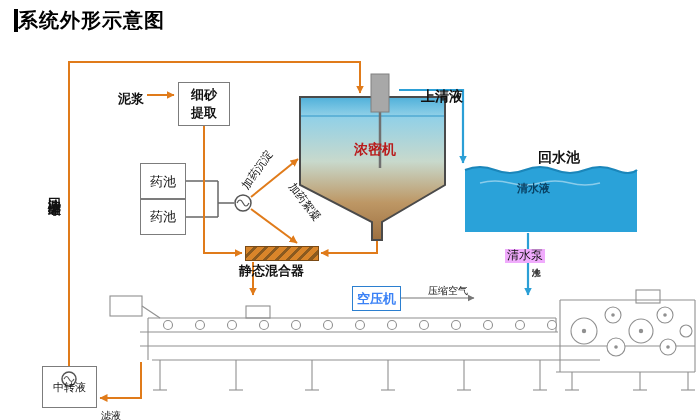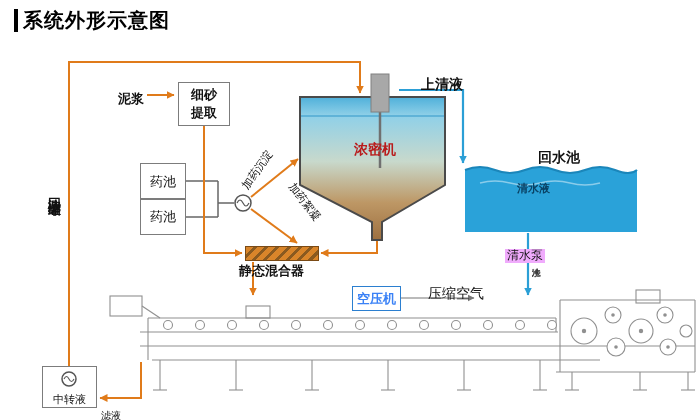--- a/index.html
+++ b/index.html
@@ -6,21 +6,21 @@
   html,body{width:700px;height:420px;background:#fff;overflow:hidden;
     font-family:"DejaVu Sans","Liberation Sans",sans-serif;color:#111}
   .stage{position:absolute;left:0;top:0;width:700px;height:420px}
   svg.layer{position:absolute;left:0;top:0}
   .lbl{position:absolute;white-space:nowrap;line-height:1.15;color:#111}
   .b{font-weight:700}
   .box{position:absolute;border:1.6px solid #7c7c7c;display:flex;align-items:center;
     justify-content:center;flex-direction:column;text-align:center;background:transparent}
   .vert{writing-mode:vertical-rl;text-orientation:upright;letter-spacing:2px}
   .rot{transform-origin:center center;text-align:center}
-  .titlebar{position:absolute;left:14px;top:7px;display:flex;align-items:center;gap:5px}
+  .titlebar{position:absolute;left:14px;top:7px;display:flex;align-items:center;}
   .titlebar .bar{width:4px;height:23px;background:#000}
   .titlebar .txt{font-size:20px;font-weight:800;letter-spacing:1px;color:#000}
   .mixer{position:absolute;left:245px;top:246px;width:74px;height:15px;
     border:1px solid #7a4a15;
     background:repeating-linear-gradient(135deg,#d9852a 0 5px,#8a5a20 5px 8px)}
   .whitebg{background:#f0abfc;padding:0 2px}
 </style>
 </head>
 <body>
 
@@ -182,37 +182,37 @@
   </div>
   <div class="box" style="left:140px;top:198px;width:46px;height:37px;font-size:13px">
     <span>药池</span>
   </div>
 
   <div class="lbl rot" style="left:222px;top:164px;width:72px;font-size:11px;transform:rotate(-55deg)">加药沉淀</div>
   <div class="lbl rot" style="left:268px;top:196px;width:72px;font-size:11px;transform:rotate(52deg)">加药絮凝</div>
 
   <div class="lbl b" style="left:354px;top:141px;font-size:14px;color:#b91c1c">浓密机</div>
 
-  <div class="lbl b" style="left:421px;top:76px;font-size:14px">上清液</div>
+  <div class="lbl b" style="left:421px;top:88px;font-size:14px">上清液</div>
 
   <div class="lbl b" style="left:538px;top:149px;font-size:14px">回水池</div>
   <div class="lbl b" style="left:517px;top:183px;font-size:11px;color:#0a4265">清水液</div>
 
   <div class="mixer"></div>
   <div class="lbl b" style="left:239px;top:264px;font-size:13px">静态混合器</div>
 
   <div class="lbl b vert" style="left:46px;top:187px;font-size:13px">回浓缩罐</div>
 
-  <div class="box" style="left:42px;top:366px;width:55px;height:42px;font-size:11px;justify-content:flex-end;padding-bottom:0">
+  <div class="box" style="left:42px;top:366px;width:55px;height:42px;font-size:11px;justify-content:flex-end;padding-bottom:12px">
     <span>中转液</span>
   </div>
 
   <div class="lbl whitebg" style="left:505px;top:249px;font-size:12px">清水泵</div>
   <div class="lbl vert" style="left:531px;top:261px;font-size:9px;color:#333;letter-spacing:0">冲洗水</div>
 
   <div class="box" style="left:352px;top:286px;width:49px;height:25px;border-color:#2b7fd0;color:#3b82f6;font-size:13px;font-weight:700;background:#fff">
     <span>空压机</span>
   </div>
-  <div class="lbl" style="left:428px;top:285px;font-size:14px">压缩空气</div>
+  <div class="lbl" style="left:428px;top:285px;font-size:10px">压缩空气</div>
 
   <div class="lbl" style="left:101px;top:410px;font-size:10px">滤液</div>
 
 </div>
 
 </body></html>

